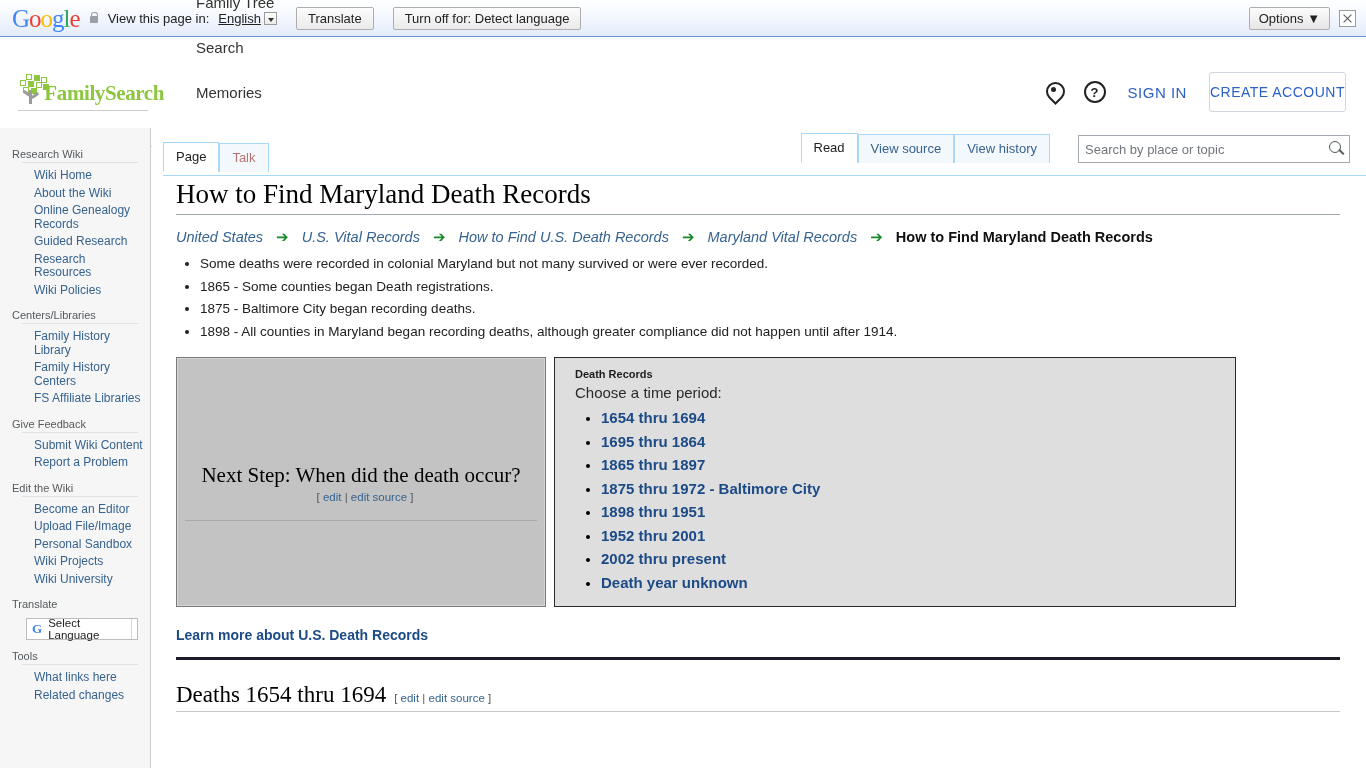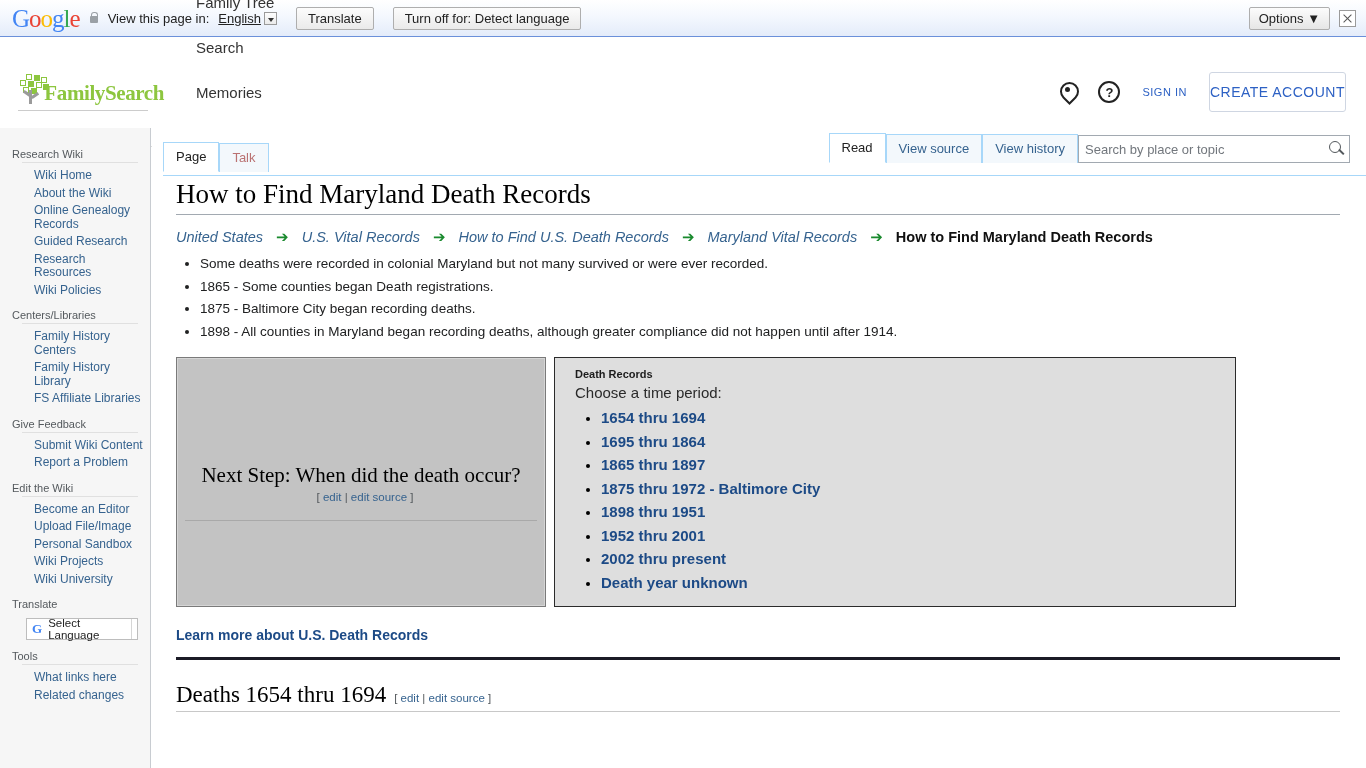--- a/index.html
+++ b/index.html
@@ -91,21 +91,21 @@
   .pin-ic { width:17px; height:21px; position:relative; cursor:pointer; }
   .pin-ic::before{
     content:""; position:absolute; left:1px; top:0; width:15px; height:15px;
     border:2px solid #222; border-radius:50% 50% 50% 0; transform:rotate(-45deg);
   }
   .pin-ic::after{content:"";position:absolute;left:6px;top:5px;width:5px;height:5px;border-radius:50%;background:#222;}
   .help-ic {
     width:22px; height:22px; border:2px solid #222; border-radius:50%;
     font-size:13px; font-weight:bold; color:#222; text-align:center; line-height:19px; cursor:pointer;
   }
-  #sign-in { font-size:11px; color:#2d61c4; letter-spacing:0.5px; cursor:pointer; }
+  #sign-in { font-size:15px; color:#2d61c4; letter-spacing:0.5px; cursor:pointer; }
   #create-account {
     font-size:14px; color:#2d61c4; letter-spacing:0.5px;
     border:1px solid #cfd6e2; border-radius:3px; padding:11px 0; cursor:pointer;
   }
 
   
   #sidebar {
     position:absolute; left:0; top:128px; width:151px; height:640px;
     background:#f6f6f6; border-right:1px solid #c8ccd1; padding:10px 0 0 0;
     overflow:hidden;
@@ -140,21 +140,21 @@
   .tab.selected { color:#222; background:#fff; border-color:#a7d7f9; border-bottom:1px solid #fff; position:relative; z-index:2; }
   .tab.newpage { color:#ba7272; background:#f3f8fc; border-color:#a7d7f9; }
   #tab-underline {
     position:absolute; left:11px; right:0; top:47px; height:1px; background:#a7d7f9;
   }
   #tabs-right { position:absolute; right:16px; top:5px; display:flex; align-items:flex-end; }
   .rtab { font-size:13px; padding:6px 12px 7px 12px; line-height:15px; cursor:pointer; color:#36638f; }
   .rtab.selected { color:#222; background:#fff; border:1px solid #a7d7f9; border-bottom:1px solid #fff; position:relative; z-index:2; }
   .rtab.plain { background:#f3f8fc; border:1px solid #a7d7f9; border-bottom:none; }
   #searchbox {
-    margin-left:0; width:272px; height:28px; border:1px solid #a2a9b1;
+    margin-left:28px; width:272px; height:28px; border:1px solid #a2a9b1;
     display:flex; align-items:center; background:#fff;
   }
   #search-input {
     border:none; outline:none; flex:1; font-size:13px; color:#222;
     padding:0 6px; font-family:"Liberation Sans", sans-serif; background:transparent;
   }
   #search-input::placeholder{ color:#72777d; }
   .mag-ic { width:26px; height:26px; position:relative; cursor:pointer; }
   .mag-ic::before{content:"";position:absolute;left:6px;top:5px;width:10px;height:10px;border:1.6px solid #54595d;border-radius:50%;}
   .mag-ic::after{content:"";position:absolute;left:15px;top:15px;width:7px;height:1.6px;background:#54595d;transform:rotate(45deg);}
@@ -272,22 +272,22 @@
   <div class="sb-rule"></div>
   <span class="sb-link">Wiki Home</span>
   <span class="sb-link">About the Wiki</span>
   <span class="sb-link">Online Genealogy Records</span>
   <span class="sb-link">Guided Research</span>
   <span class="sb-link">Research Resources</span>
   <span class="sb-link">Wiki Policies</span>
 
   <div class="sb-head">Centers/Libraries</div>
   <div class="sb-rule"></div>
+  <span class="sb-link">Family History Library</span>
   <span class="sb-link">Family History Centers</span>
-  <span class="sb-link">Family History Library</span>
   <span class="sb-link">FS Affiliate Libraries</span>
 
   <div class="sb-head">Give Feedback</div>
   <div class="sb-rule"></div>
   <span class="sb-link">Submit Wiki Content</span>
   <span class="sb-link">Report a Problem</span>
 
   <div class="sb-head">Edit the Wiki</div>
   <div class="sb-rule"></div>
   <span class="sb-link">Become an Editor</span>

